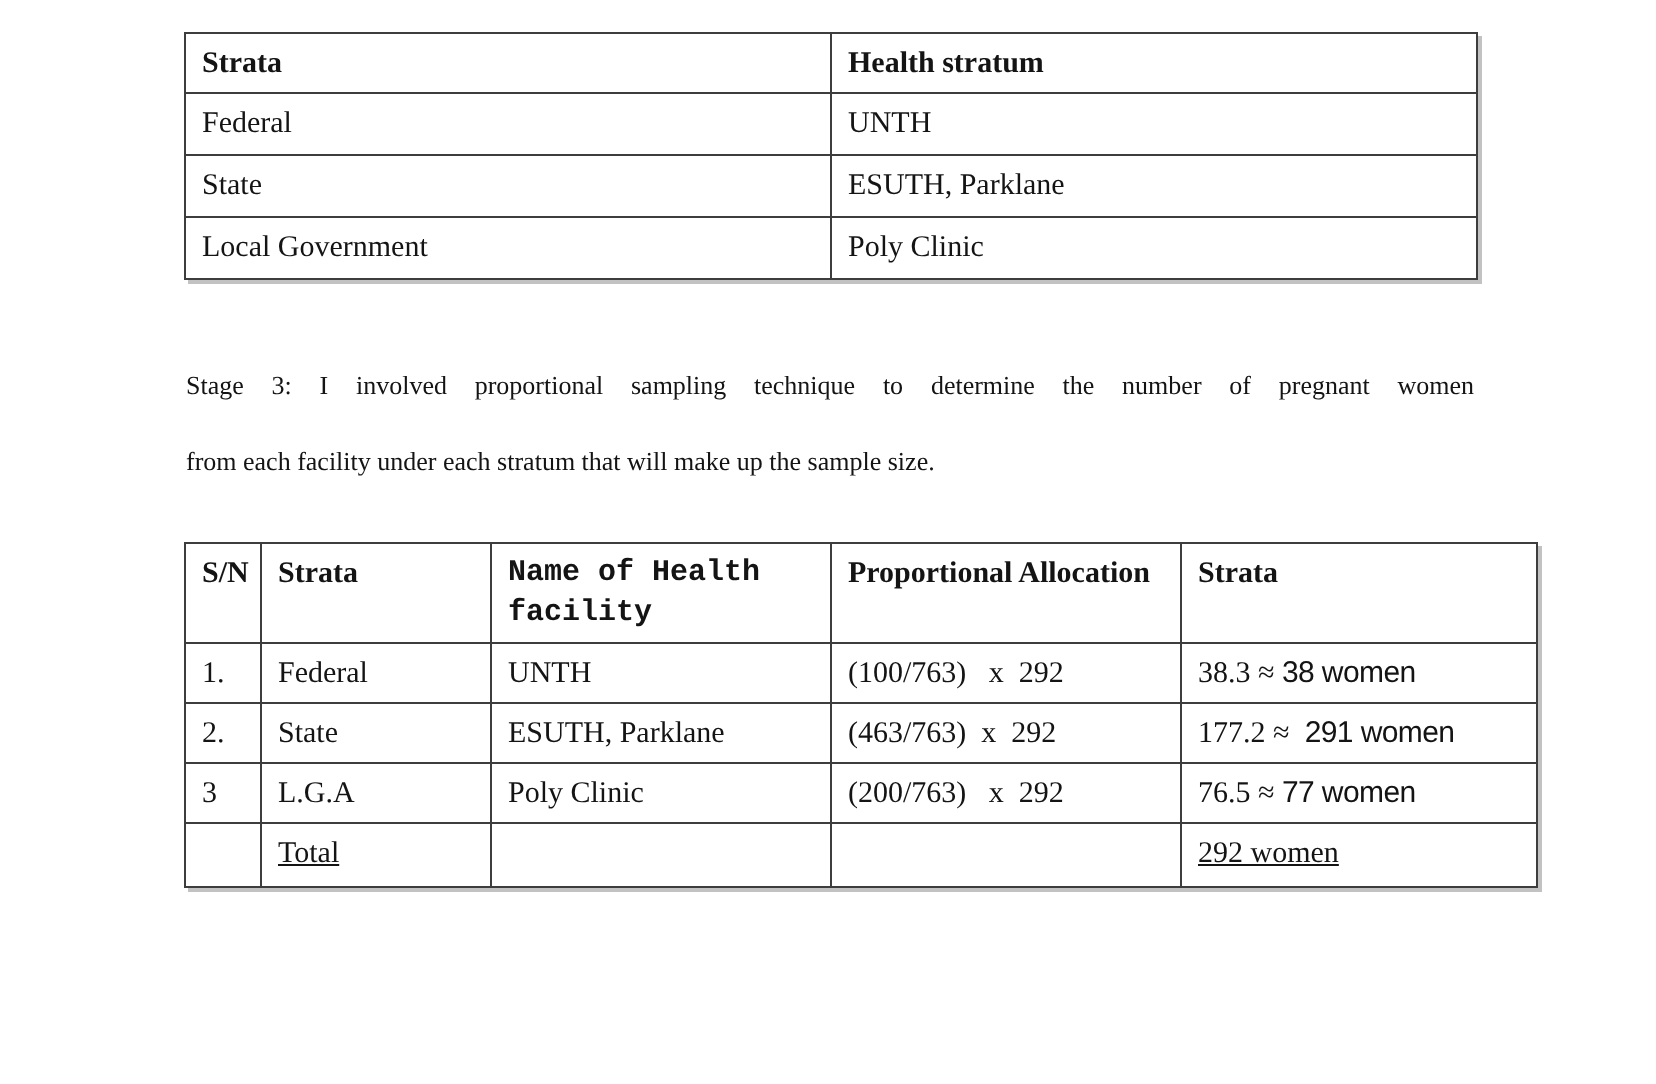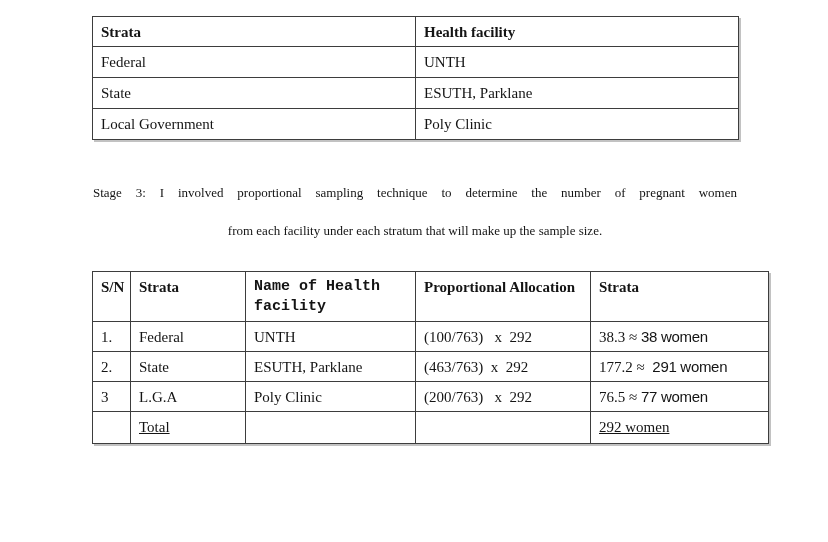--- a/index.html
+++ b/index.html
@@ -46,36 +46,36 @@
 
   .paragraph {
     position: absolute;
     left: 93px;
     top: 174px;
     width: 644px;
     font-size: 13px;
     line-height: 38px;
   }
   .para-line1 { display: block; text-align: justify; text-align-last: justify; }
-  .para-line2 { display: block; text-align: center; }
+  .para-line2 { display: block; text-align: left; }
 </style>
 </head>
 <body>
 
 <div class="page">
 
   <table id="table1" class="doc-table">
     <colgroup>
         <col style="width:323px">
         <col style="width:323px">
       </colgroup>
     <tbody>
         <tr class="hdr">
       <th>Strata</th>
-      <th>Health facility</th>
+      <th>Health stratum</th>
     </tr>
     <tr>
       <td>Federal</td>
       <td>UNTH</td>
     </tr>
     <tr>
       <td>State</td>
       <td>ESUTH, Parklane</td>
     </tr>
     <tr>

